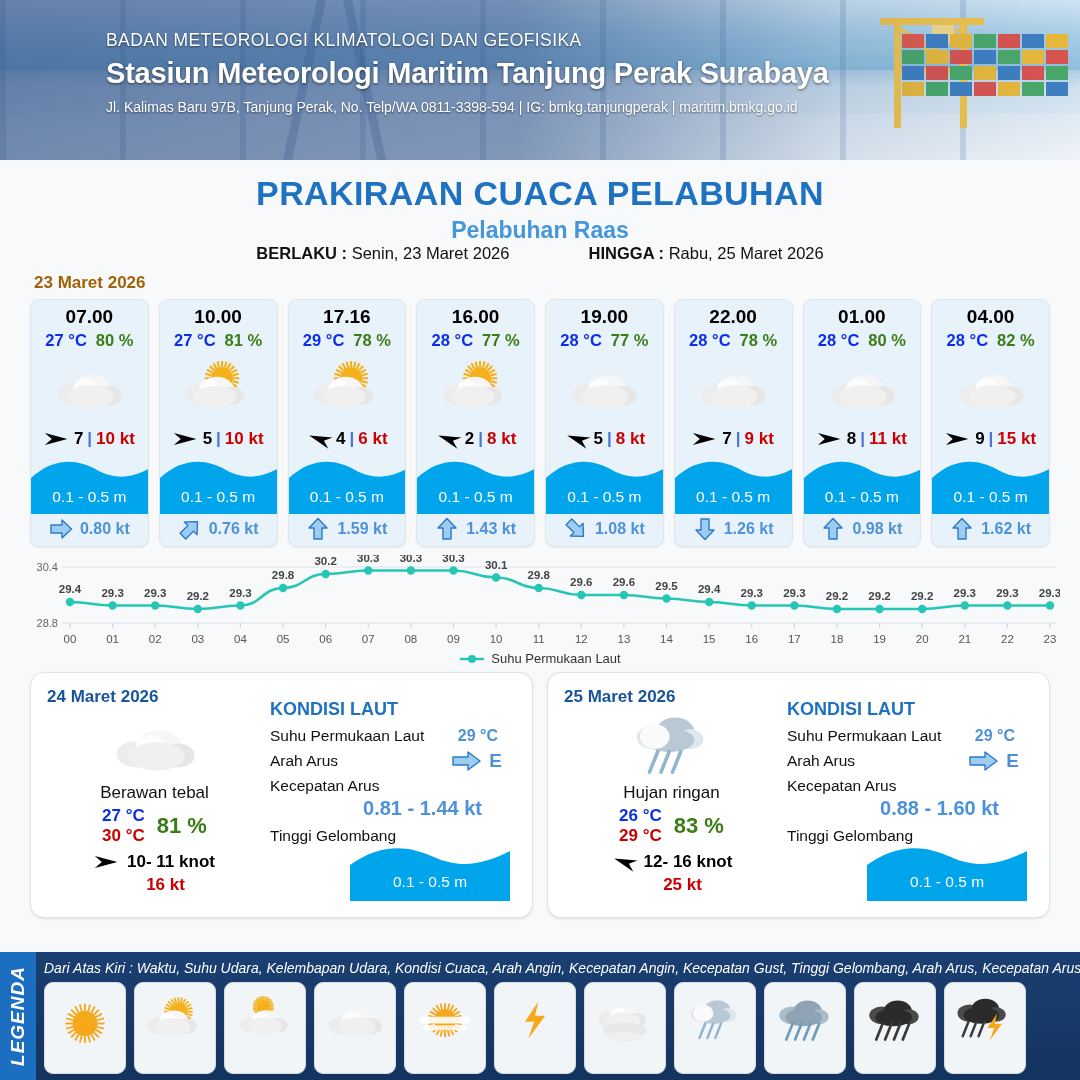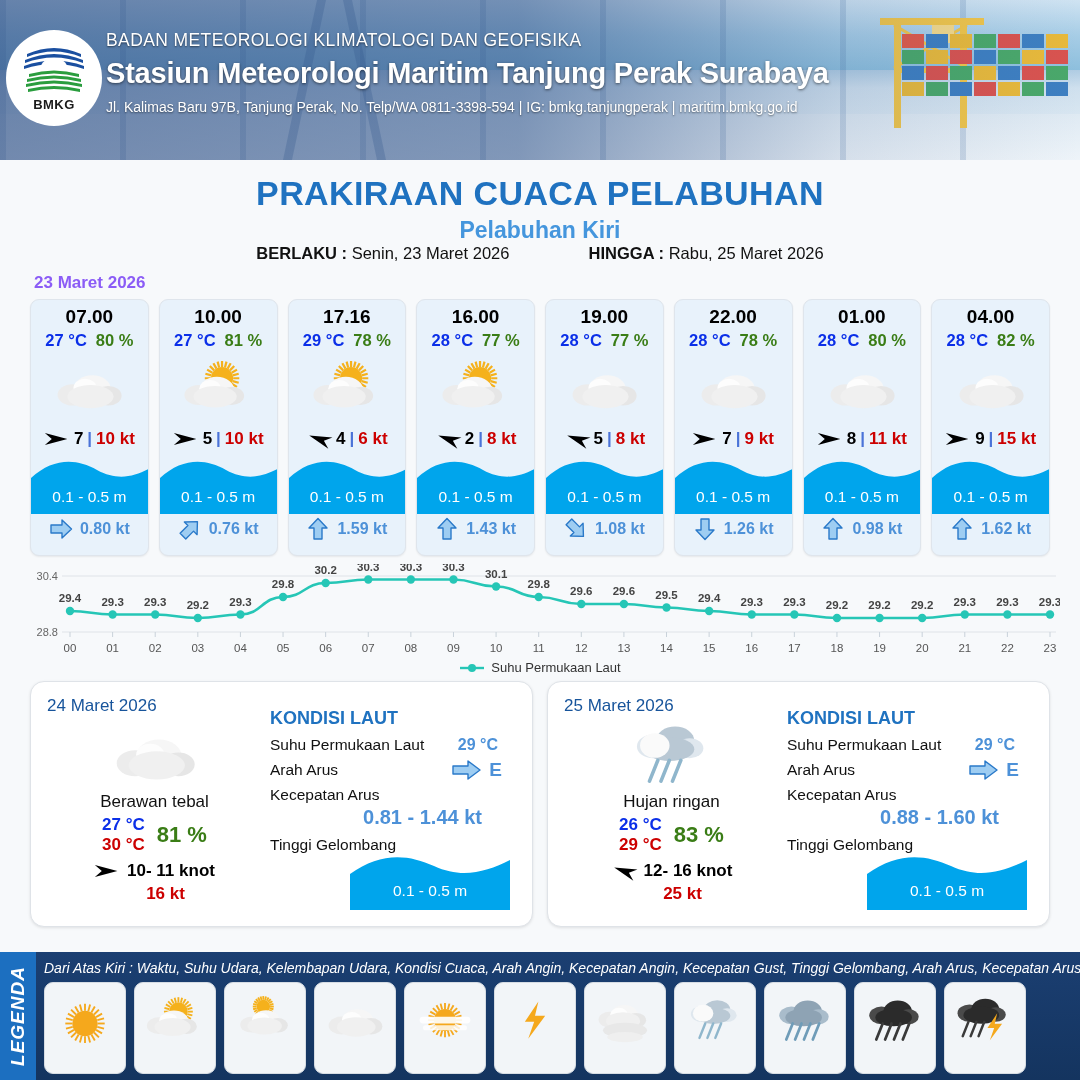--- a/index.html
+++ b/index.html
@@ -77,31 +77,31 @@
     font-size:34px; font-weight:bold; color:#1f72c0; letter-spacing:.4px;
     font-stretch: condensed;
   }
   .title-sub { font-size:23px; font-weight:bold; color:#4596dd; margin-top:4px; }
   .validity { margin-top:0; font-size:16.5px; color:#111; }
   .validity .lbl { font-weight:bold; }
   .validity .gap { display:inline-block; width:70px; }
 
   
   .date-row { padding: 10px 0 4px 34px; }
-  .date-label { font-size:17px; font-weight:bold; color:#8b5cf6; }
+  .date-label { font-size:17px; font-weight:bold; color:#a16207; }
 
   
   .cards {
     display:flex; gap:10px; padding: 2px 30px 0 30px;
   }
   .card {
     width:123px; border:1px solid #dfe5ec; border-radius:9px;
     background:#e8f2fb; overflow:hidden; position:relative;
     box-shadow: 0 1px 2px rgba(0,0,0,.07);
-    padding-bottom:11px;
+    padding-bottom:2px;
   }
   .c-time { text-align:center; font-size:19px; font-weight:bold; color:#000; padding-top:6px; }
   .c-tr { display:flex; justify-content:center; gap:9px; align-items:baseline; margin-top:3px; }
   .c-temp { font-size:16.5px; font-weight:bold; color:#0b2fe8; }
   .c-hum  { font-size:16.5px; font-weight:bold; color:#3a7d16; }
   .c-icon { height:72px; display:flex; align-items:center; justify-content:center; }
   .c-wind { display:flex; align-items:center; justify-content:center; gap:4px; height:34px; }
   .c-arrow { width:26px; height:18px; }
   .c-wdeg { font-size:17px; font-weight:bold; color:#000; }
   .c-pipe { font-size:17px; color:#4a73d8; font-weight:bold; }
@@ -126,21 +126,21 @@
 
   
   .daily-row { display:flex; gap:14px; padding: 6px 30px 0 30px; }
   .daily {
     flex:1; border:1px solid #dfe3e8; border-radius:14px; background:#ffffff;
     box-shadow: 0 1px 3px rgba(0,0,0,.10);
     height:246px; position:relative; padding:14px 16px;
     display:flex;
   }
   .d-left { width:215px; position:relative; }
-  .d-date { font-size:17px; font-weight:normal; color:#17549b; }
+  .d-date { font-size:17px; font-weight:bold; color:#17549b; }
   .d-icon { height:70px; display:flex; align-items:center; justify-content:center; margin-top:2px;}
   .d-cond { font-size:17px; color:#111; text-align:center; margin-top:4px; }
   .d-temps { display:flex; align-items:center; justify-content:center; gap:12px; margin-top:3px;}
   .d-tcol { display:flex; flex-direction:column; line-height:1.16; }
   .d-tmin { font-size:17px; font-weight:bold; color:#0b2fe8; }
   .d-tmax { font-size:17px; font-weight:bold; color:#cc0000; }
   .d-hum  { font-size:22px; font-weight:bold; color:#3a7d16; }
   .d-wind { display:flex; align-items:center; justify-content:center; gap:7px; margin-top:7px; }
   .d-wtxt { font-size:17px; font-weight:bold; color:#000; }
   .d-gust { font-size:17px; font-weight:bold; color:#cc0000; text-align:center; margin-top:3px; padding-left:22px;}
@@ -238,48 +238,31 @@
       <rect x="50" y="48" width="22" height="14" fill="#3e7fc1"></rect>
         <rect x="74" y="48" width="22" height="14" fill="#d9534f"></rect>
       <rect x="98" y="48" width="22" height="14" fill="#e8b93a"></rect>
         <rect x="122" y="48" width="22" height="14" fill="#4aa86a"></rect>
       <rect x="146" y="48" width="22" height="14" fill="#3e7fc1"></rect>
     </g>
   </svg>
 
   <div class="hdr-overlay"></div>
 
-  <div class="logo-circle">
-    <svg width="66" height="52" viewBox="0 0 66 52">
-      <g fill="#1a4fa0">
-        <path d="M6 10 q27 -12 54 0 v3 q-27 -11 -54 0 z"></path>
-        <path d="M4 16 q29 -12 58 0 v3 q-29 -11 -58 0 z"></path>
-        <path d="M3 22 q30 -11 60 0 v3 q-30 -10 -60 0 z"></path>
-      </g>
-      <ellipse cx="33" cy="23" rx="13" ry="9" fill="#ffffff"></ellipse>
-      <g fill="#2a9d3e">
-        <path d="M8 30 q25 -7 50 0 v3 q-25 -7 -50 0 z"></path>
-        <path d="M6 35 q27 -7 54 0 v3 q-27 -7 -54 0 z"></path>
-        <path d="M5 40 q28 -7 56 0 v3 q-28 -7 -56 0 z"></path>
-        <path d="M7 45 q26 -6 52 0 v3 q-26 -6 -52 0 z"></path>
-      </g>
-    </svg>
-    <div class="logo-text">BMKG</div>
-  </div>
 
   <div class="hdr-text">
     <div class="hdr-line1">BADAN METEOROLOGI KLIMATOLOGI DAN GEOFISIKA</div>
     <div class="hdr-line2">Stasiun Meteorologi Maritim Tanjung Perak Surabaya</div>
     <div class="hdr-line3">Jl. Kalimas Baru 97B, Tanjung Perak, No. Telp/WA 0811-3398-594 | IG: bmkg.tanjungperak | maritim.bmkg.go.id</div>
   </div>
 </div>
 
 <div class="title-area">
   <div class="title-main">PRAKIRAAN CUACA PELABUHAN</div>
-  <div class="title-sub">Pelabuhan Kiri</div>
+  <div class="title-sub">Pelabuhan Raas</div>
   <div class="validity">
     <span class="lbl">BERLAKU :</span>
     <span>Senin, 23 Maret 2026</span>
     <span class="gap"></span>
     <span class="lbl">HINGGA :</span>
     <span>Rabu, 25 Maret 2026</span>
   </div>
 </div>
 
 <div class="date-row">

